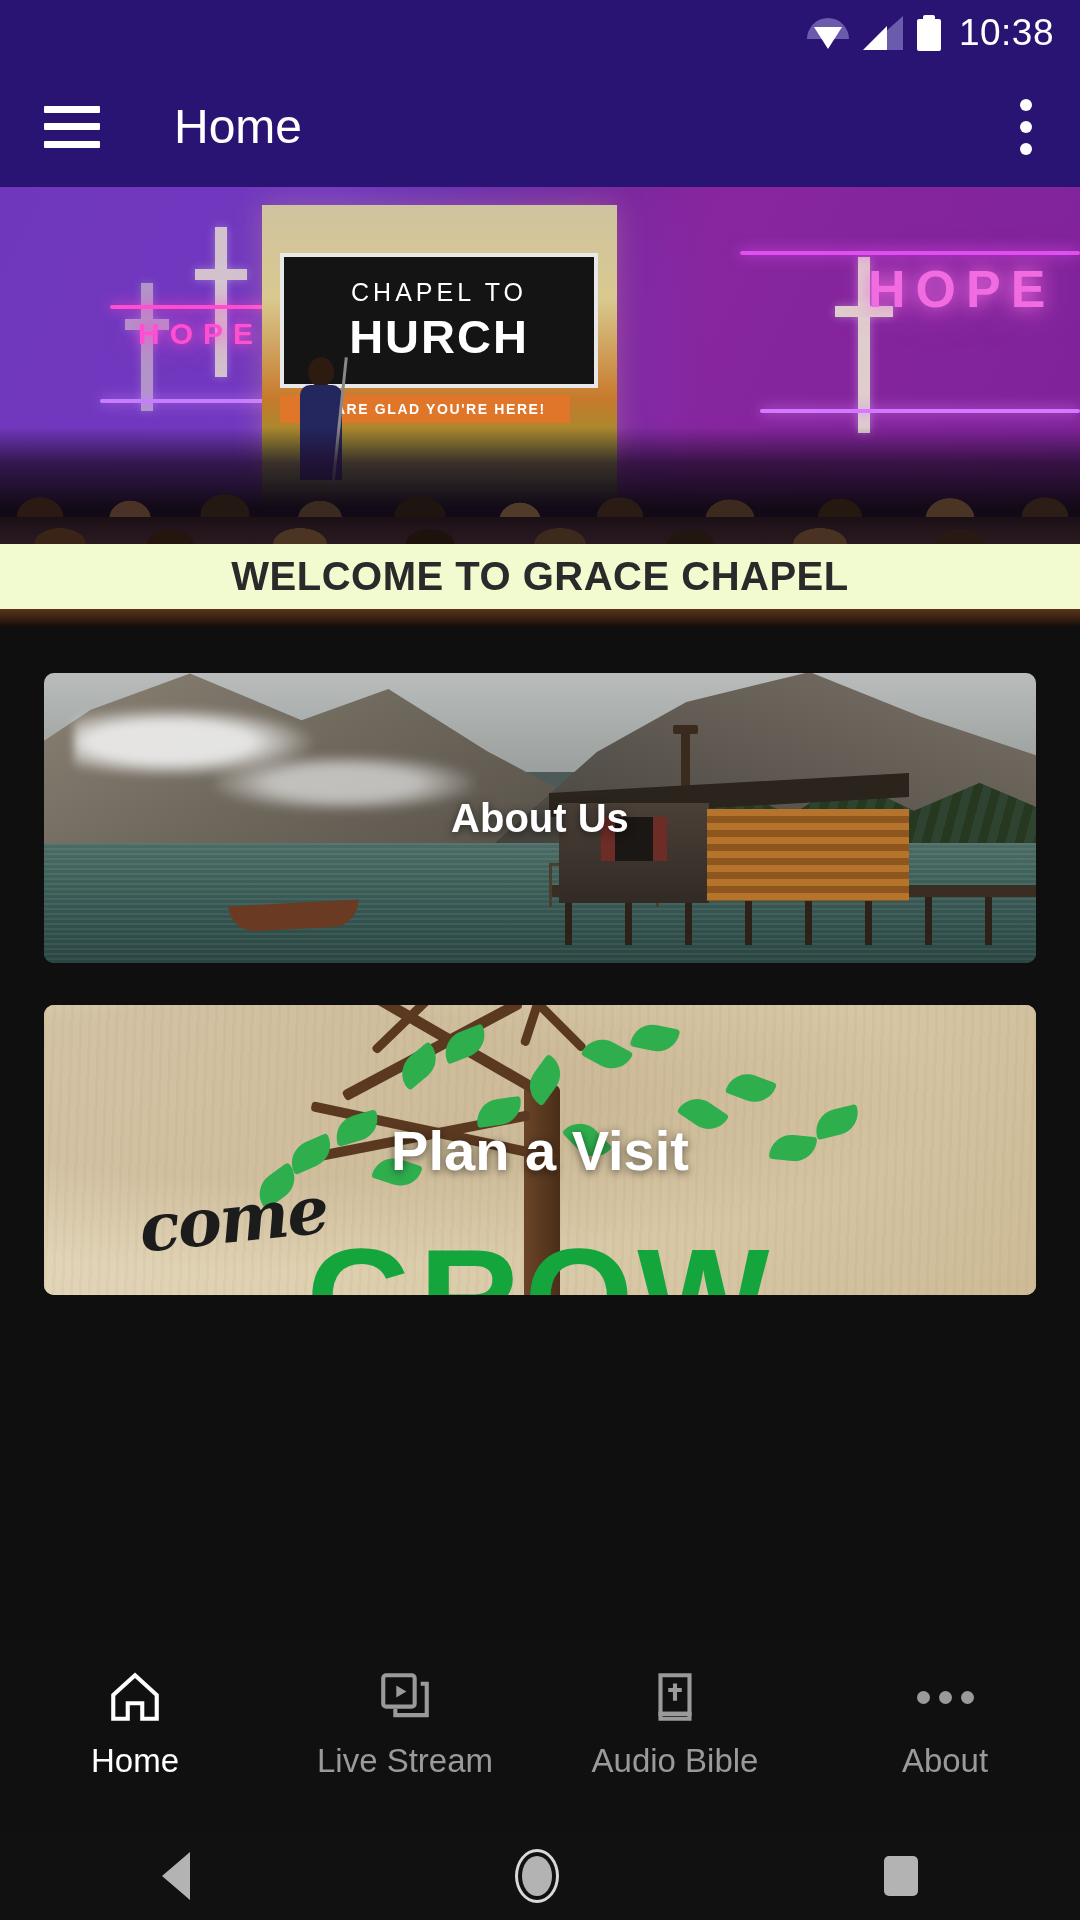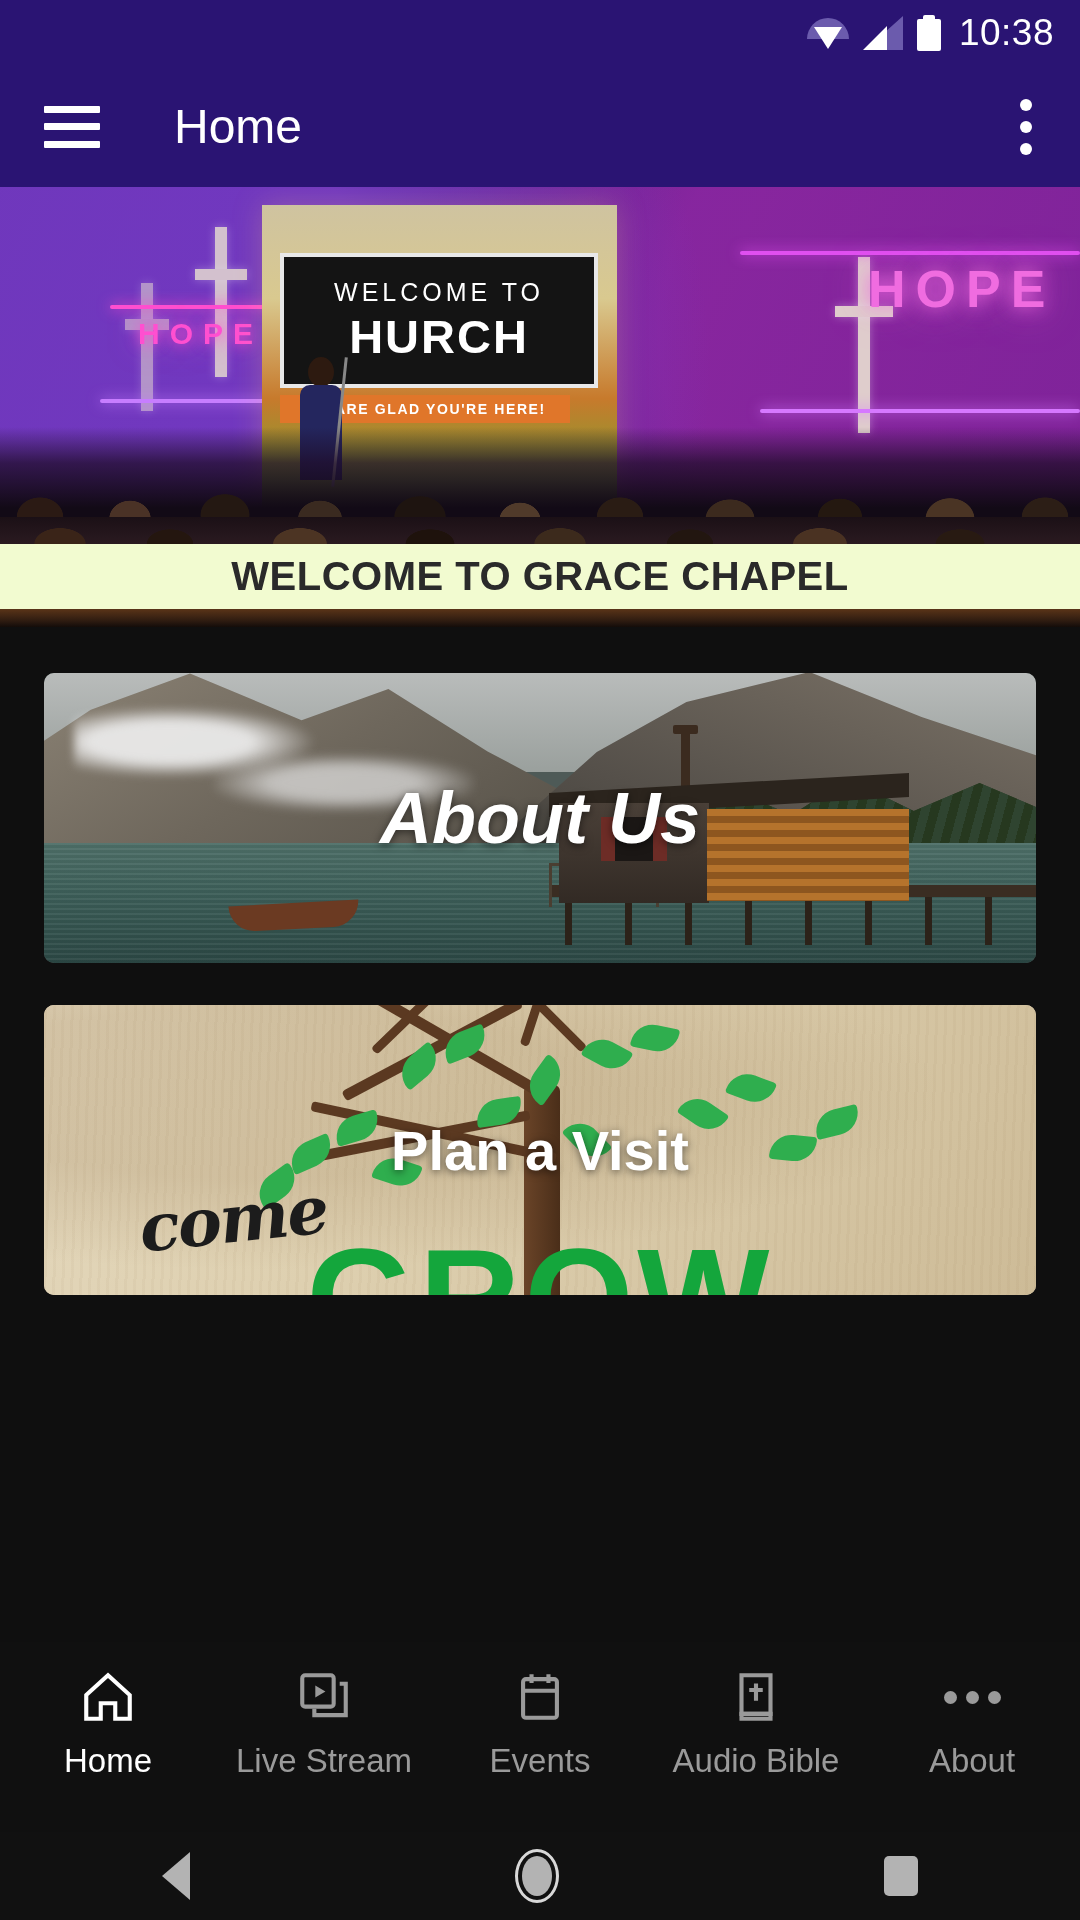--- a/index.html
+++ b/index.html
@@ -343,21 +343,21 @@
     <div class="laser laser-1"></div>
     <div class="laser laser-2"></div>
     <div class="laser laser-3"></div>
     <div class="laser laser-4"></div>
 
     <div class="hope hope-a">HOPE</div>
     <div class="hope hope-b">HOPE</div>
 
     <div class="hero-screen">
       <div class="board">
-        <div class="l1">WELCOME TO</div>
+        <div class="l1">CHAPEL TO</div>
         <div class="l2">HURCH</div>
       </div>
       <div class="strip">WE ARE GLAD YOU'RE HERE!</div>
     </div>
     <div class="hero-speaker">
       <div class="head"></div>
         <div class="body"></div>
     </div>
     <div class="hero-mic"></div>
     <div class="hero-crowd"></div>
@@ -397,21 +397,21 @@
         <div class="chim-cap"></div>
           <div class="chim"></div>
         <div class="roof"></div>
         <div class="wall-d"></div>
         <div class="wall-l"></div>
         <div class="shutter"></div>
           <div class="win"></div>
           <div class="shutter2"></div>
       </div>
     </div>
-    <div class="card-label" style="font-size:72px;font-style:italic;">About Us</div>
+    <div class="card-label" style="font-size:40px;">About Us</div>
   </div>
 
   <div class="card card-visit">
     <div class="visit-art"></div>
     <div class="trunk"></div>
 
     <div class="branch" style="left:300px; top:86px;  width:200px; height:11px; transform:rotate(-28deg);"></div>
     <div class="branch" style="left:500px; top:84px;  width:205px; height:11px; transform:rotate(-150deg);"></div>
     <div class="branch" style="left:255px; top:150px; width:235px; height:10px; transform:rotate(-11deg);"></div>
     <div class="branch" style="left:512px; top:148px; width:250px; height:10px; transform:rotate(-168deg);"></div>
@@ -455,29 +455,20 @@
       <div class="nav-ic">
         <svg viewBox="0 0 24 24" fill="none" stroke="#9a9a9a" stroke-width="1.7">
           <rect x="3" y="3" width="13" height="13" rx="1.2"></rect>
           <path d="M18.5 6.5H21v13H8v-2.6"></path>
           <path d="M8.4 7.2 12.6 9.7 8.4 12.2z" fill="#9a9a9a" stroke="none"></path>
         </svg>
       </div>
       <div class="nav-label">Live Stream</div>
     </div>
 
-    <div class="nav-item">
-      <div class="nav-ic">
-        <svg viewBox="0 0 24 24" fill="none" stroke="#9a9a9a" stroke-width="1.7">
-          <rect x="5" y="4.6" width="14" height="16" rx="1.2"></rect>
-          <path d="M5 9.4h14M8.5 2.6v3.6M15.5 2.6v3.6"></path>
-        </svg>
-      </div>
-      <div class="nav-label">Events</div>
-    </div>
 
     <div class="nav-item">
       <div class="nav-ic">
         <svg viewBox="0 0 24 24" fill="none" stroke="#9a9a9a" stroke-width="1.7">
           <path d="M6 3h12v16H6z"></path>
           <path d="M6 19h12v2H6z"></path>
           <path d="M12 6.4v7.2M9.2 9.1h5.6"></path>
         </svg>
       </div>
       <div class="nav-label">Audio Bible</div>

